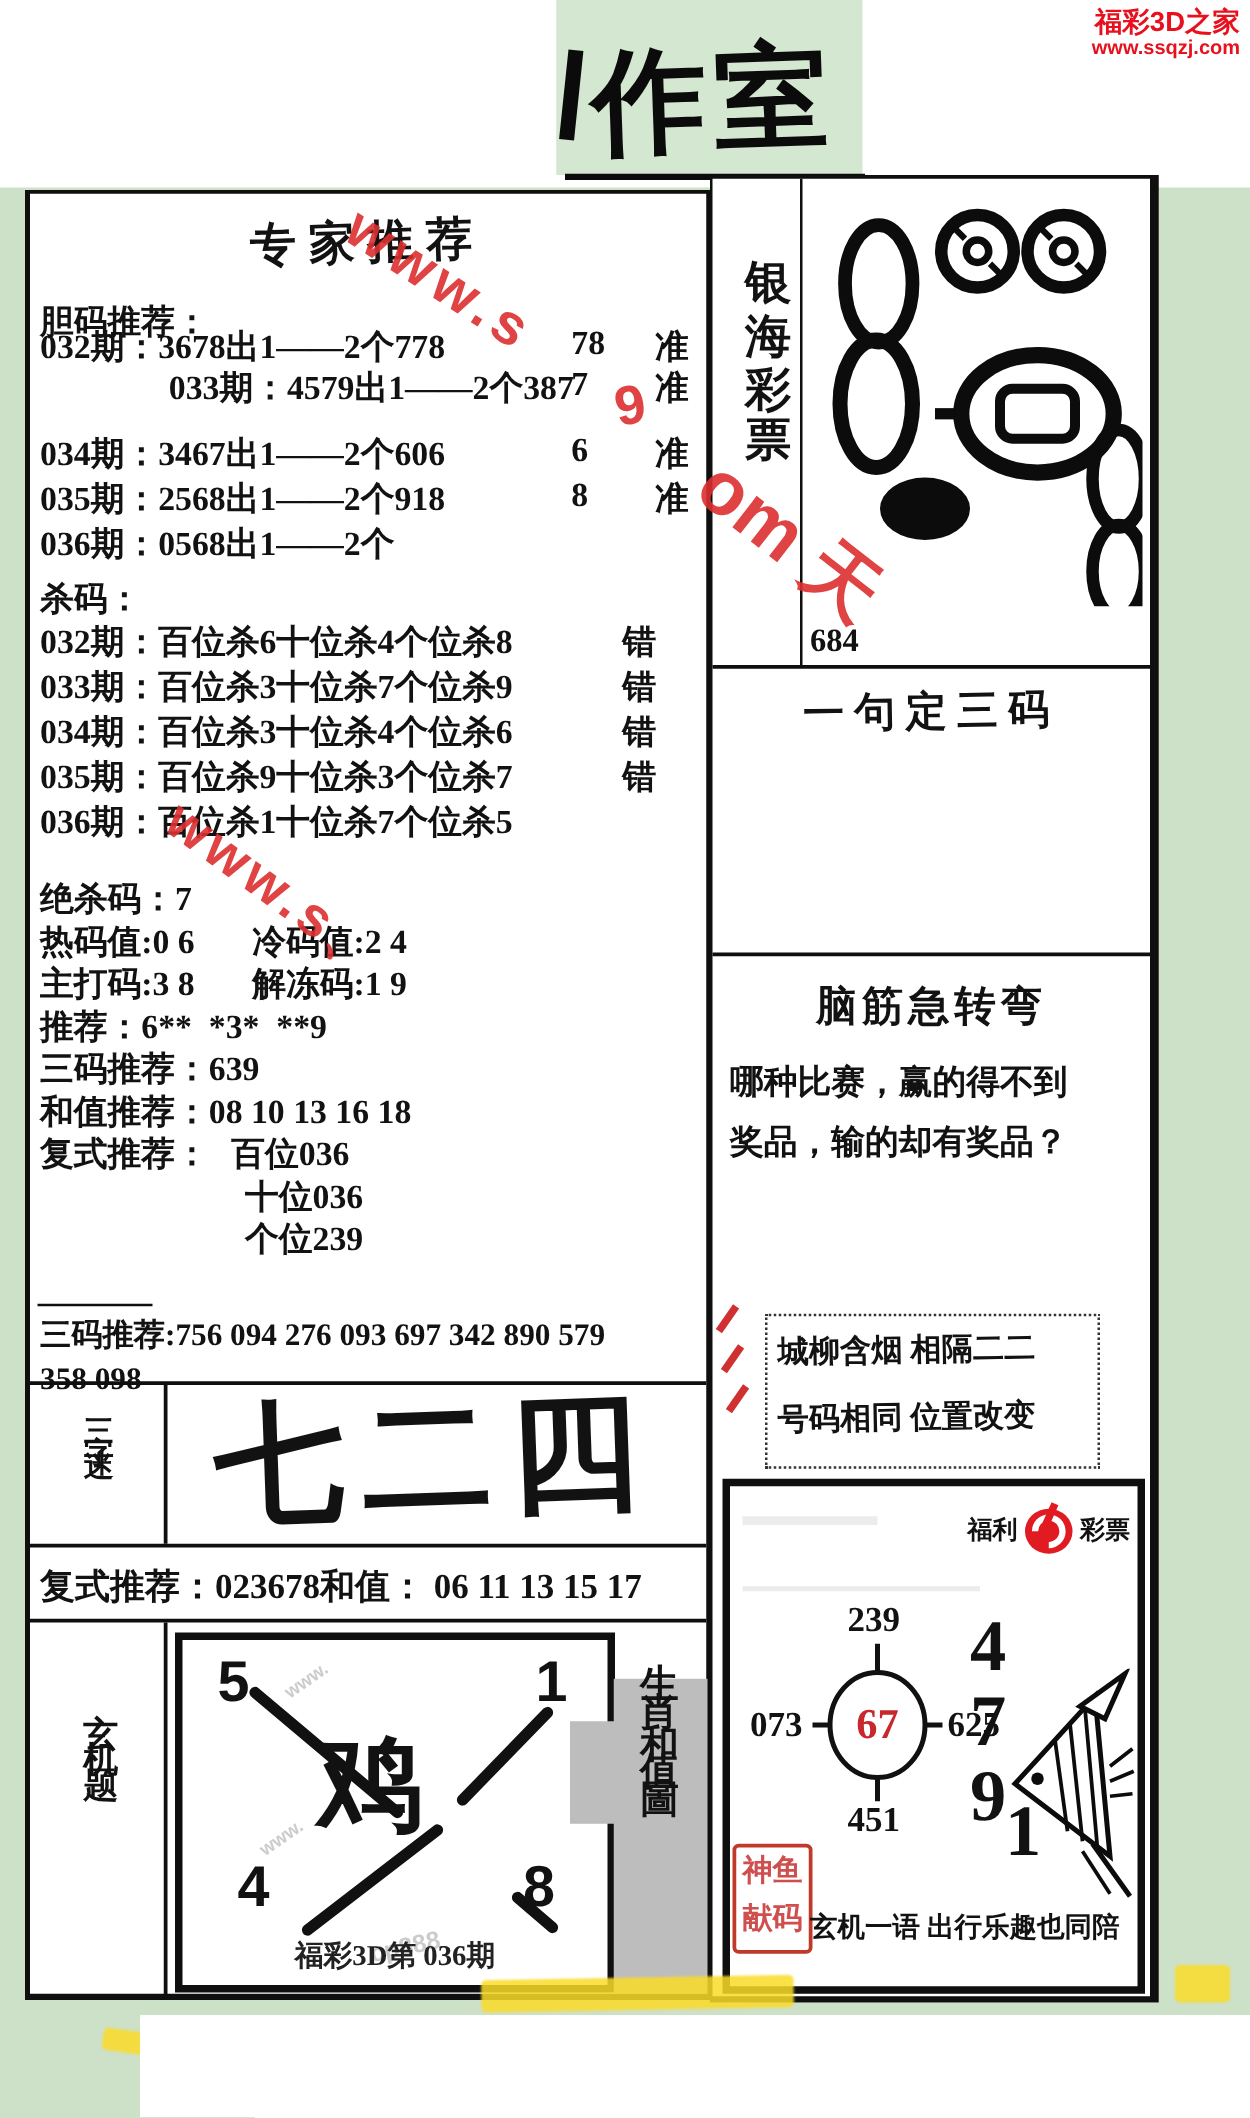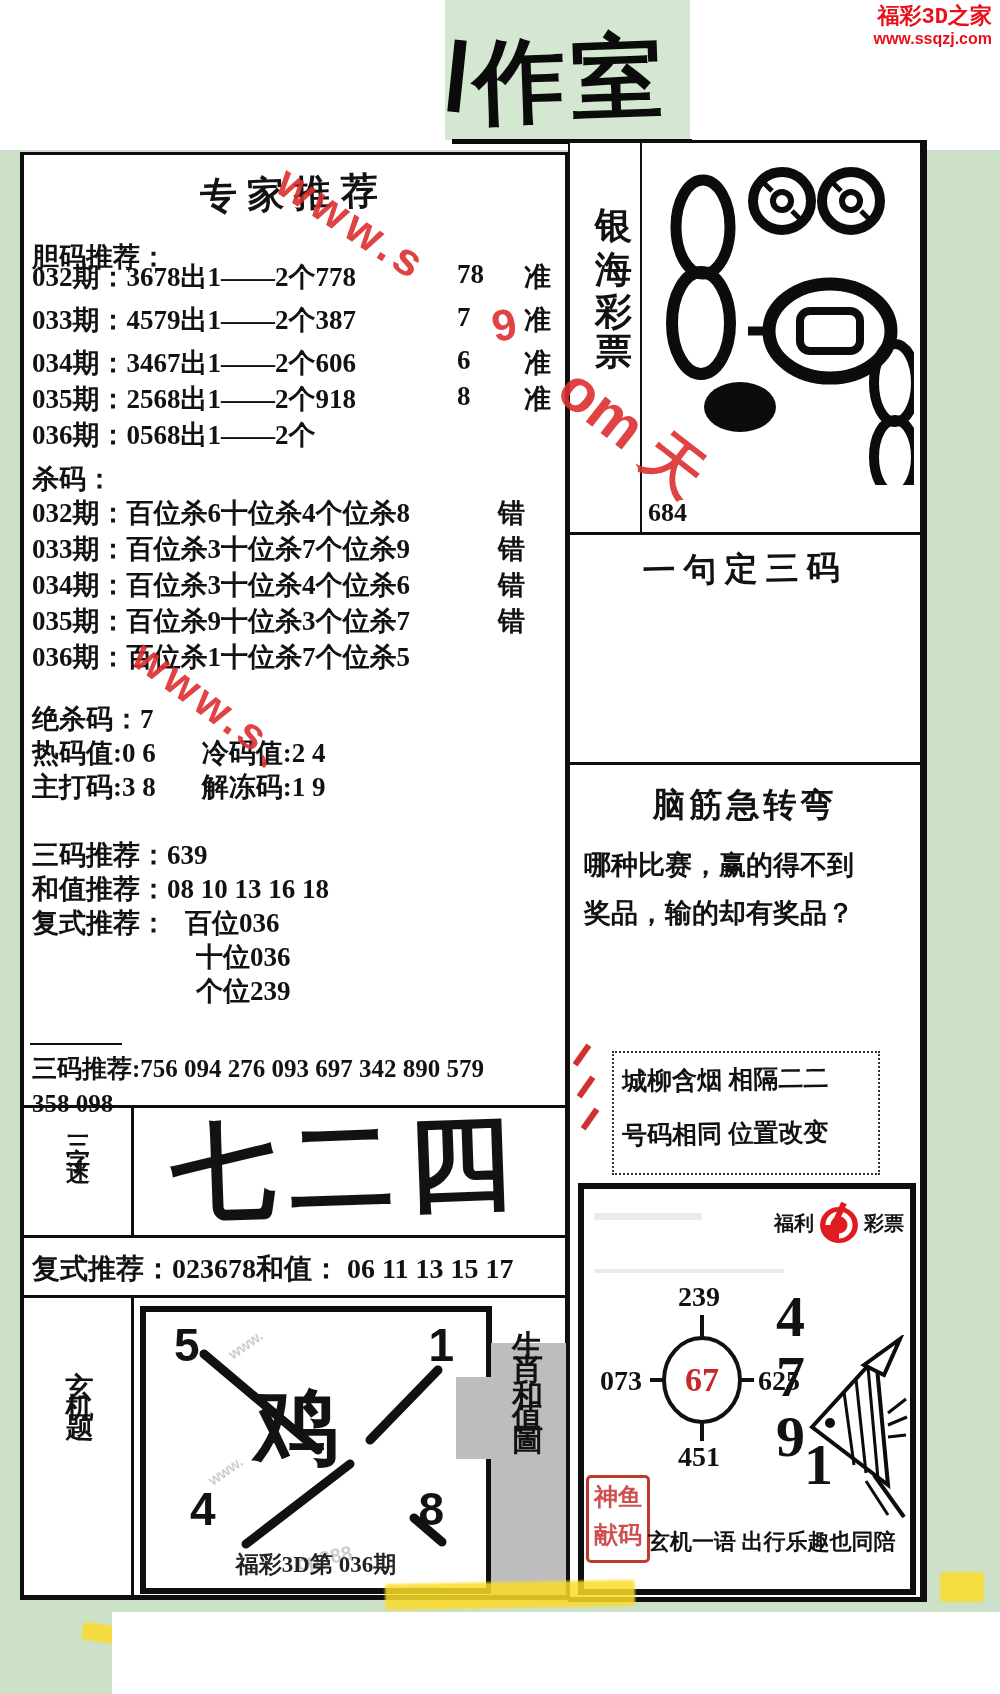--- a/index.html
+++ b/index.html
@@ -6,21 +6,21 @@
   .canvas{position:relative;width:1000px;height:1694px;overflow:hidden;background:#cde0c8;
           font-family:"Liberation Serif","DejaVu Serif",serif;font-weight:bold;color:#121212;}
   .abs{position:absolute;}
   
   .top-white{left:0;top:0;width:1000px;height:150px;background:#ffffff;}
   .masthead{left:445px;top:0;width:245px;height:140px;background:#d4e7d0;}
   .masthead-text{left:28px;top:18px;font-size:92px;letter-spacing:6px;color:#0b0b0b;transform:rotate(-2deg);}
   .masthead-stroke{left:6px;top:40px;width:12px;height:72px;background:#0b0b0b;transform:rotate(6deg);}
   .masthead-underline{left:452px;top:139px;width:240px;height:5px;background:#0b0b0b;}
   .site-badge{right:8px;top:6px;text-align:right;color:#e8101d;font-family:"Liberation Sans","DejaVu Sans",sans-serif;}
-  .site-name{font-size:22px;line-height:24px;font-family:Liberation Mono, monospace;}
+  .site-name{font-size:22px;line-height:24px;}
   .site-url{font-size:16px;line-height:18px;}
   
   .left-panel{left:20px;top:152px;width:548px;height:1448px;background:#fff;box-sizing:border-box;
               border-style:solid;border-color:#0f0f0f;border-width:3px 3px 5px 4px;}
   .lp-title{left:0px;top:14px;width:540px;text-align:center;font-size:37px;letter-spacing:10px;transform:rotate(-2deg);}
   .lbl{font-size:27px;}
   .row{position:absolute;left:8px;width:530px;font-size:27px;white-space:nowrap;height:36px;}
   .row .d{position:absolute;left:425px;}
   .row .zh{position:absolute;left:492px;}
   .row .cuo{position:absolute;left:466px;}
@@ -90,21 +90,21 @@
 
   <div class="abs left-panel">
     <div class="abs lp-title">专家推荐</div>
 
     <div class="abs lbl" style="left:8px;top:84px;">胆码推荐：</div>
     <div class="row" style="top:104px;">
       <span>032期：</span><span>3678出1——2个778</span>
       <span class="d">78</span>
       <span class="zh">准</span>
     </div>
-    <div class="row" style="top:147px;">
+    <div class="row" style="top:137px;text-align:center;">
       <span>033期：</span><span>4579出1——2个387</span>
       <span class="d">7</span>
       <span class="zh">准</span>
     </div>
     <div class="row" style="top:190px;">
       <span>034期：</span><span>3467出1——2个606</span>
       <span class="d">6</span>
       <span class="zh">准</span>
     </div>
     <div class="row" style="top:226px;">
@@ -133,20 +133,21 @@
       <span>035期：</span><span>百位杀9十位杀3个位杀7</span>
       <span class="cuo">错</span>
     </div>
     <div class="row" style="top:484px;">
       <span>036期：</span><span>百位杀1十位杀7个位杀5</span>
     </div>
 
     <div class="statline" style="top:546px;"><span>绝杀码：</span><span>7</span></div>
     <div class="statline" style="top:580px;"><span>热码值:</span><span>0 6</span><span style="display:inline-block;width:46px;"></span><span>冷码值:</span><span>2 4</span></div>
     <div class="statline" style="top:614px;"><span>主打码:</span><span>3 8</span><span style="display:inline-block;width:46px;"></span><span>解冻码:</span><span>1 9</span></div>
+    <div class="statline" style="top:648px;"><span>推荐：</span><span>6**  *3*  **9</span></div>
     <div class="statline" style="top:682px;"><span>三码推荐：</span><span>639</span></div>
     <div class="statline" style="top:716px;"><span>和值推荐：</span><span>08 10 13 16 18</span></div>
     <div class="statline" style="top:750px;"><span>复式推荐：</span><span style="display:inline-block;width:18px;"></span><span>百位036</span></div>
     <div class="statline" style="top:784px;left:172px;">十位036</div>
     <div class="statline" style="top:818px;left:172px;">个位239</div>
 
     <div class="overline"></div>
     <div class="abs sanma-p">
       <span>三码推荐:</span><span>756 094 276 093 697 342 890 579</span><br>
       <span>358 098</span>

